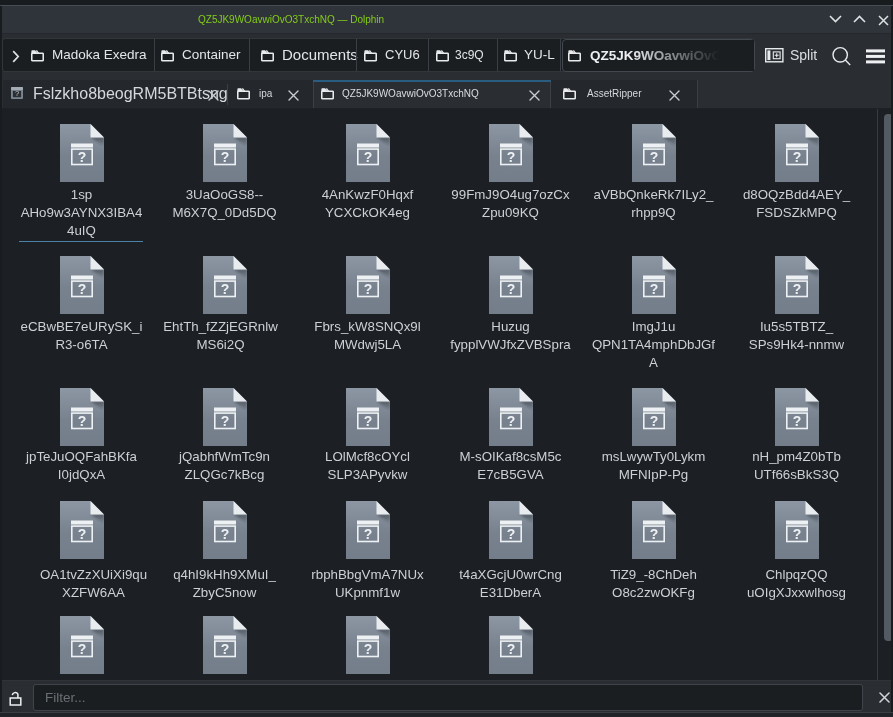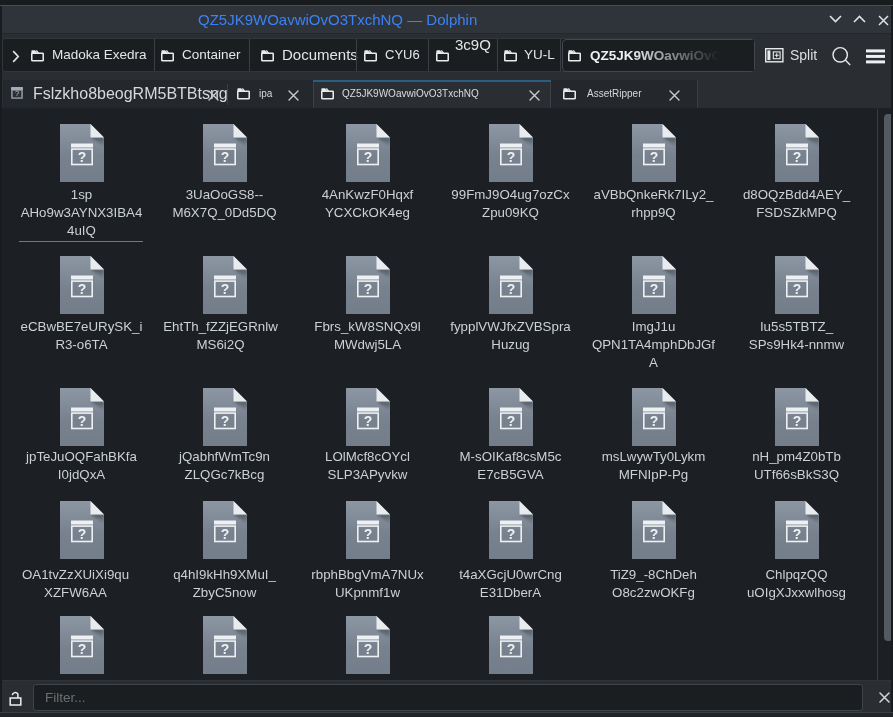--- a/index.html
+++ b/index.html
@@ -37,21 +37,21 @@
  <rect x="11.8" y="25.1" width="20.4" height="15.4" fill="none" stroke="#eef1f3" stroke-width="1.6"></rect>
  <text x="22" y="38" text-anchor="middle" font-family="Liberation Sans" font-size="14" font-weight="bold" fill="#eef1f3">?</text>
 </g>
 </defs>
 </svg>
 
 <div class="abs" style="left:0;top:0;width:893px;height:5px;background:#191c1f"></div>
 <div class="abs" style="left:0;top:5px;width:893px;height:1px;background:#474d54"></div>
 <div class="abs" style="left:0;top:6px;width:893px;height:27px;background:#2f343a"></div>
 <div class="abs" style="left:0;top:33px;width:893px;height:1px;background:#24282c"></div>
-<div class="abs" style="left:198px;top:6px;width:250px;height:27px;line-height:27px;color:#3b82f6;font-size:15px;white-space:nowrap">QZ5JK9WOavwiOvO3TxchNQ — Dolphin</div>
+<div class="abs" style="left:198px;top:6px;width:250px;height:27px;line-height:27px;color:#84cc16;font-size:10px;white-space:nowrap">QZ5JK9WOavwiOvO3TxchNQ — Dolphin</div>
 <svg class="abs" style="left:829px;top:15px" width="13" height="8" viewBox="0 0 13 8">
     <path d="M1,1 L6.5,6.5 L12,1" fill="none" stroke="#dfe2e4" stroke-width="1.6"></path>
   </svg>
 <svg class="abs" style="left:853px;top:15px" width="13" height="8" viewBox="0 0 13 8">
     <path d="M1,7 L6.5,1.5 L12,7" fill="none" stroke="#dfe2e4" stroke-width="1.6"></path>
   </svg>
 <svg class="abs" style="left:878px;top:15px" width="11" height="11" viewBox="0 0 11 11">
     <path d="M1,1 L10,10 M10,1 L1,10" stroke="#dfe2e4" stroke-width="1.5"></path>
   </svg>
 <div class="abs" style="left:0;top:34px;width:893px;height:46px;background:#2a2e33"></div>
@@ -91,21 +91,21 @@
     </svg>
   </div>
 <div class="crumbtxt" style="left:385px;top:38px;font-size:13px">CYU6</div>
 <div class="abs" style="left:436px;top:50px">
     <svg class="fo " width="13" height="12" viewBox="0 0 13 12">
       <path d="M0.4,4.1 L0.4,1.1 Q0.4,0.35 1.2,0.35 L4.1,0.35 L6.9,4.1 Z" fill="#e8eaec"></path>
       <path d="M5.3,0.5 L7.9,3.6" stroke="#e8eaec" stroke-width="1.3" fill="none"></path>
       <rect x="0.75" y="3.3" width="11.5" height="7.4" rx="0.8" fill="none" stroke="#e8eaec" stroke-width="1.6"></rect>
     </svg>
   </div>
-<div class="crumbtxt" style="left:455px;top:28px;font-size:15px">3c9Q</div>
+<div class="crumbtxt" style="left:455px;top:38px;font-size:12px">3c9Q</div>
 <div class="abs" style="left:504px;top:50px">
     <svg class="fo " width="13" height="12" viewBox="0 0 13 12">
       <path d="M0.4,4.1 L0.4,1.1 Q0.4,0.35 1.2,0.35 L4.1,0.35 L6.9,4.1 Z" fill="#e8eaec"></path>
       <path d="M5.3,0.5 L7.9,3.6" stroke="#e8eaec" stroke-width="1.3" fill="none"></path>
       <rect x="0.75" y="3.3" width="11.5" height="7.4" rx="0.8" fill="none" stroke="#e8eaec" stroke-width="1.6"></rect>
     </svg>
   </div>
 <div class="crumbtxt" style="left:524px;top:38px;font-size:13.5px">YU-L</div>
 <div class="sep" style="left:154px;top:39px;height:32px"></div>
 <div class="sep" style="left:249px;top:39px;height:32px"></div>
@@ -253,22 +253,22 @@
     <use href="#doc"></use>
   </svg>
 <div class="lbl" style="left:296.0px;top:318px">
     <div>Fbrs_kW8SNQx9l</div>
     <div>MWdwj5LA</div>
   </div>
 <svg class="fi" style="left:488.5px;top:256px" width="44" height="58" viewBox="0 0 44 58">
     <use href="#doc"></use>
   </svg>
 <div class="lbl" style="left:439.0px;top:318px">
+    <div>Huzug</div>
     <div>fypplVWJfxZVBSpra</div>
-    <div>Huzug</div>
   </div>
 <svg class="fi" style="left:631.5px;top:256px" width="44" height="58" viewBox="0 0 44 58">
     <use href="#doc"></use>
   </svg>
 <div class="lbl" style="left:582.0px;top:318px">
     <div>ImgJ1u</div>
     <div>QPN1TA4mphDbJGf</div>
     <div>A</div>
   </div>
 <svg class="fi" style="left:774.5px;top:256px" width="44" height="58" viewBox="0 0 44 58">
@@ -316,21 +316,21 @@
 <svg class="fi" style="left:774.5px;top:387.5px" width="44" height="58" viewBox="0 0 44 58">
     <use href="#doc"></use>
   </svg>
 <div class="lbl" style="left:725.0px;top:447.5px">
     <div>nH_pm4Z0bTb</div>
     <div>UTf66sBkS3Q</div>
   </div>
 <svg class="fi" style="left:59.5px;top:501px" width="44" height="58" viewBox="0 0 44 58">
     <use href="#doc"></use>
   </svg>
-<div class="lbl" style="left:4px;top:565.5px">
+<div class="lbl" style="left:22px;top:565.5px">
     <div>OA1tvZzXUiXi9qu</div>
     <div>XZFW6AA</div>
   </div>
 <svg class="fi" style="left:202.5px;top:501px" width="44" height="58" viewBox="0 0 44 58">
     <use href="#doc"></use>
   </svg>
 <div class="lbl" style="left:153.0px;top:565.5px">
     <div>q4hI9kHh9XMuI_</div>
     <div>ZbyC5now</div>
   </div>

